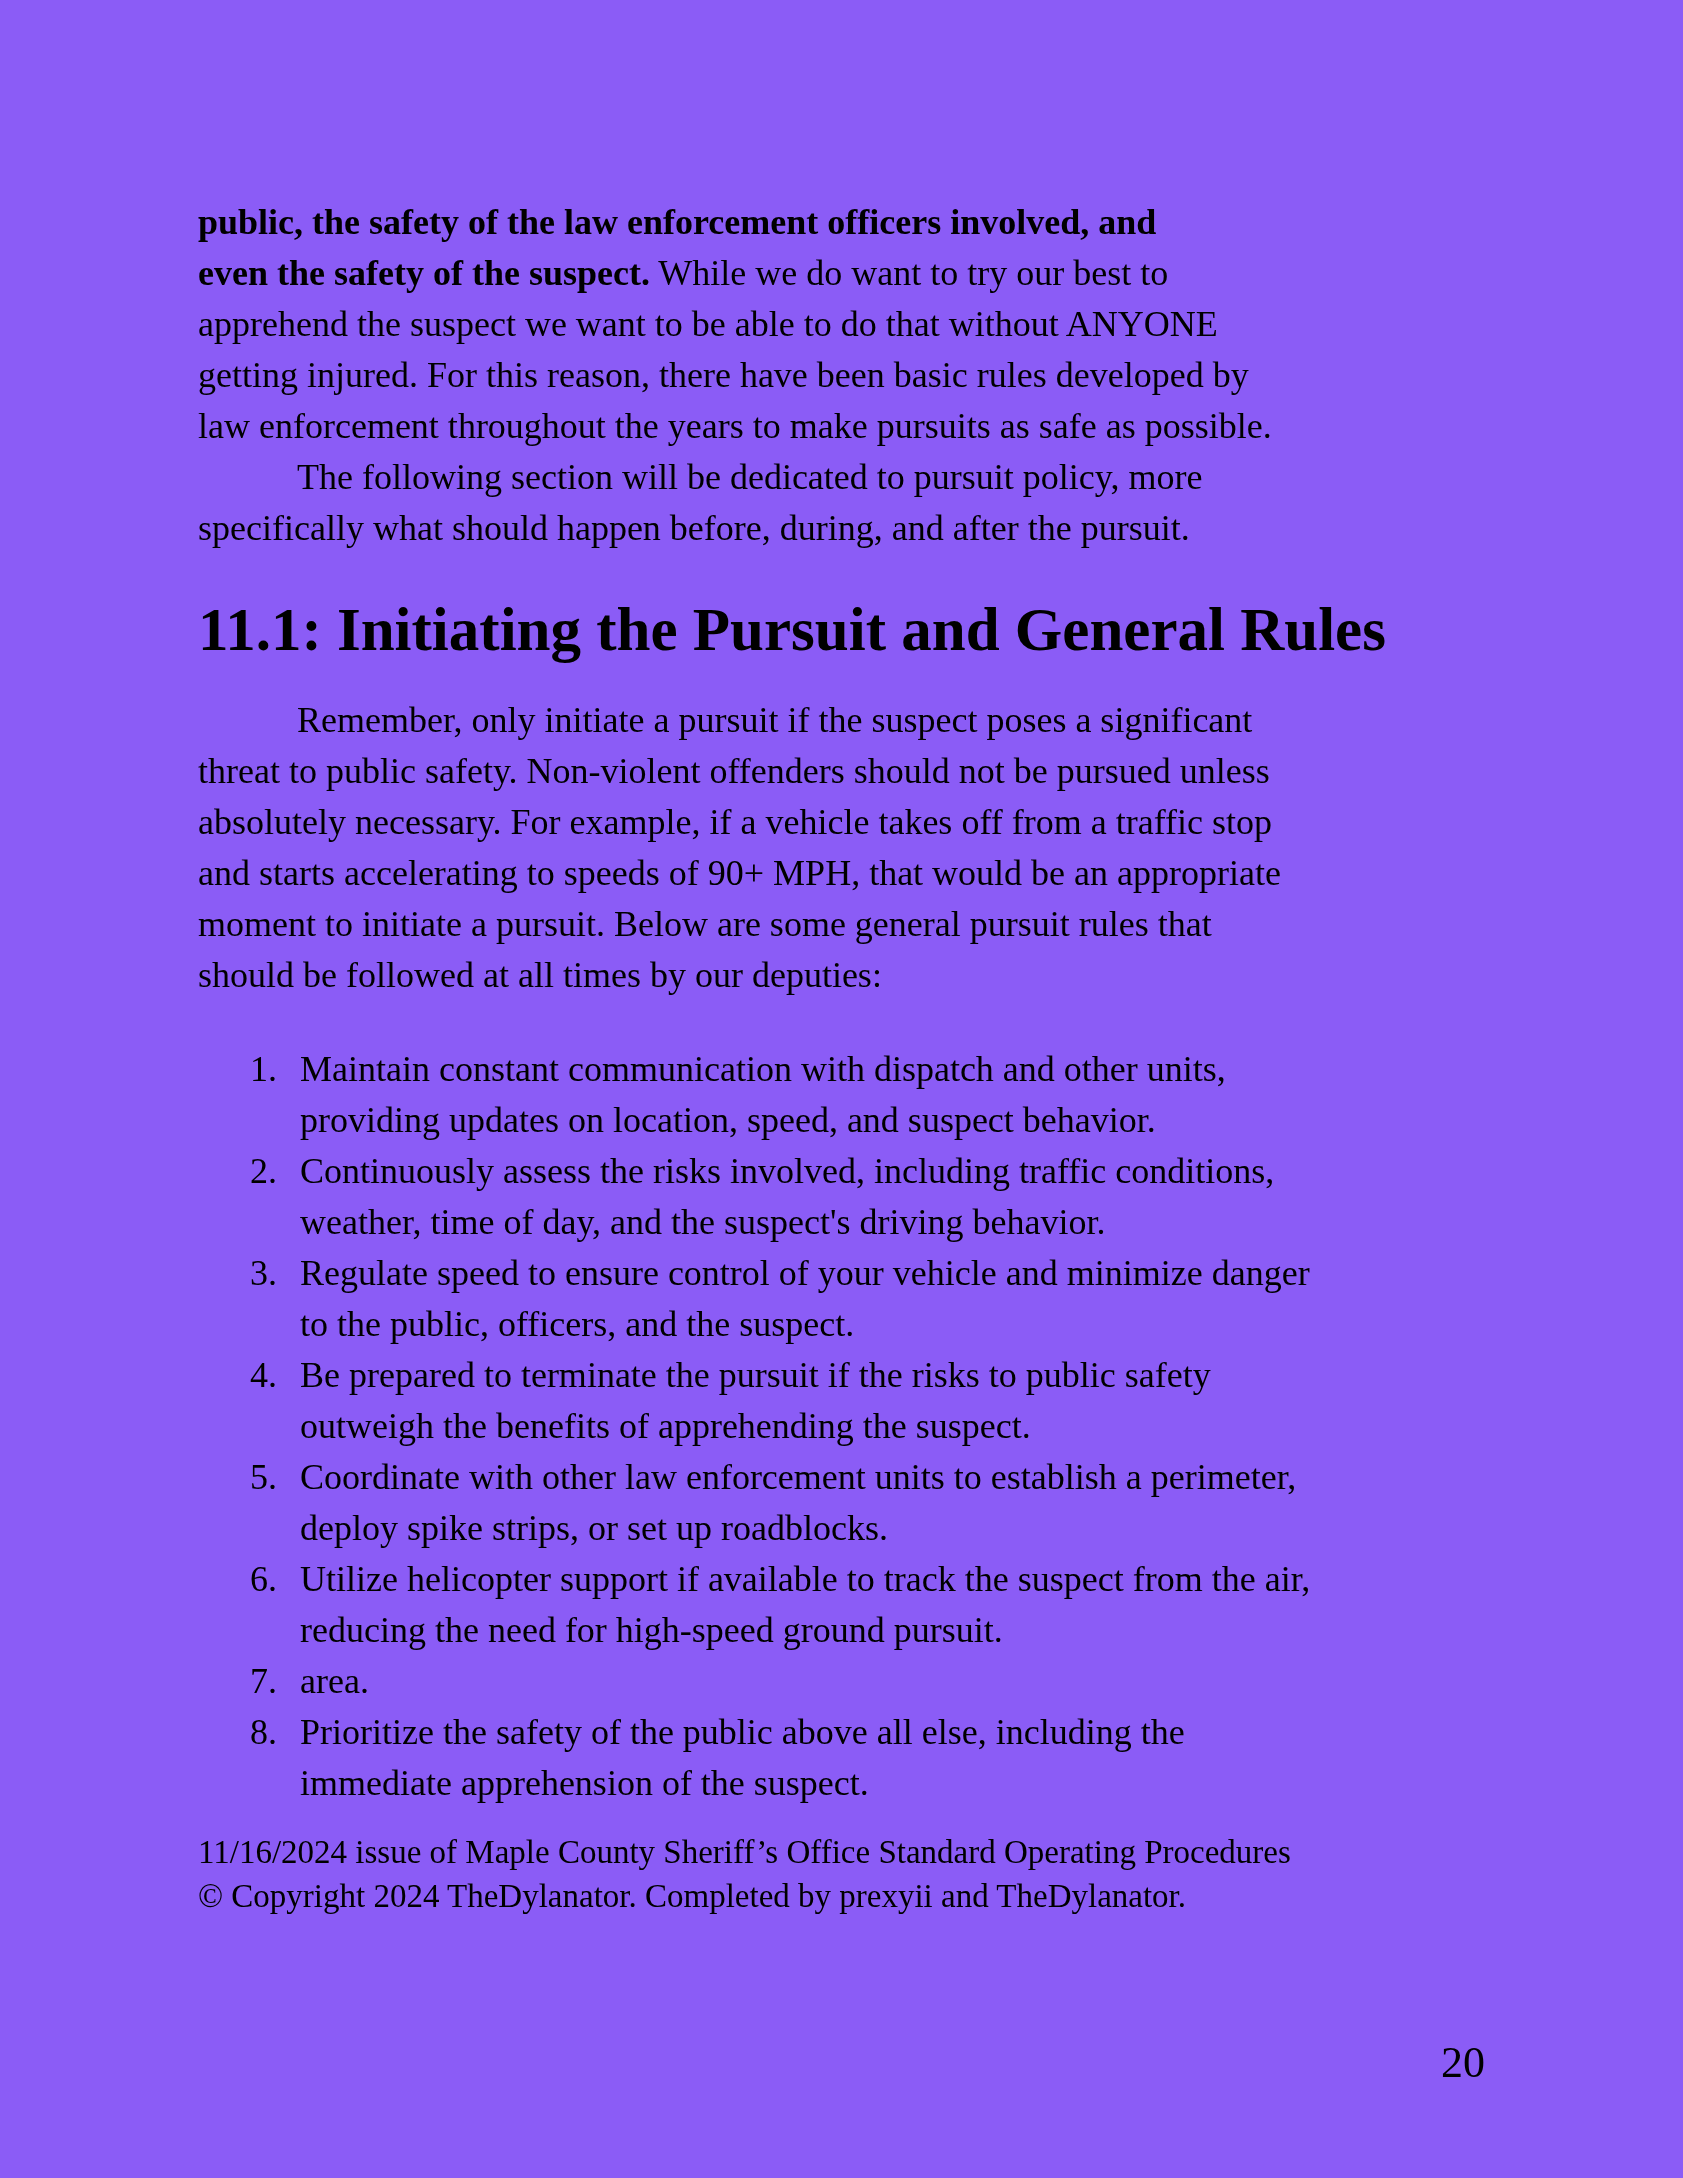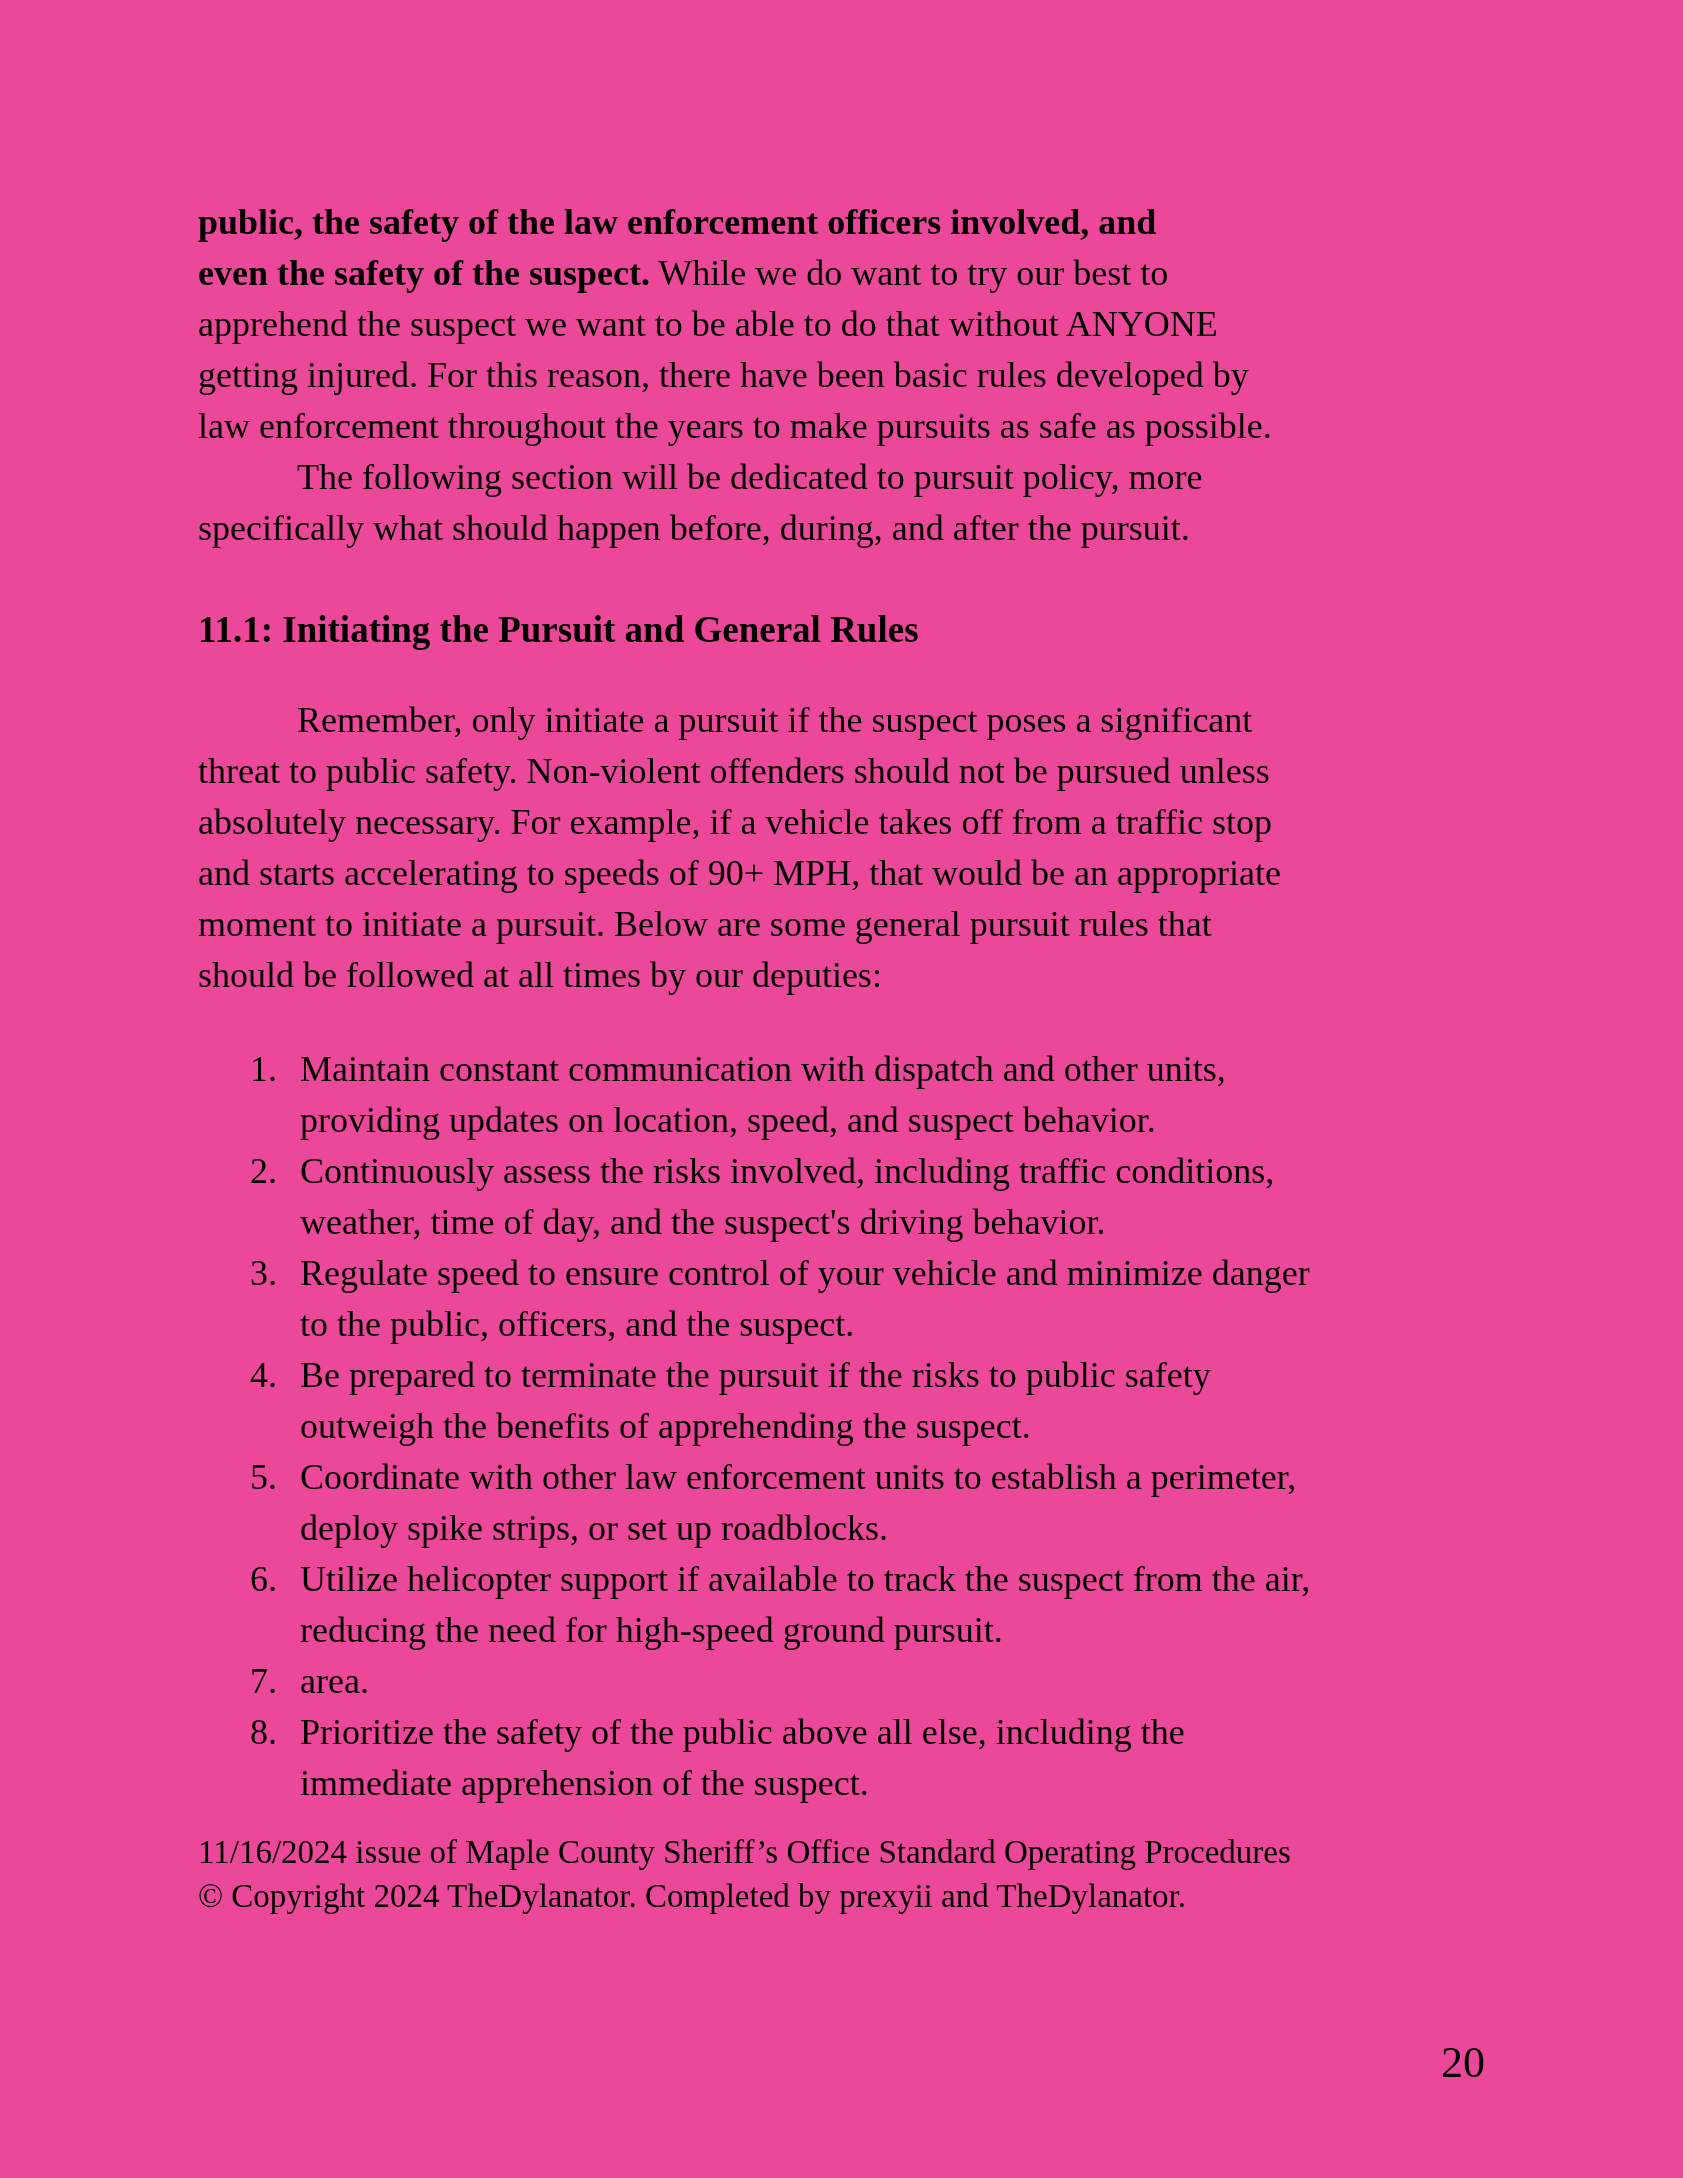--- a/index.html
+++ b/index.html
@@ -17,21 +17,21 @@
   .content { width: 1287px; }
   .para { margin: 0; }
   .line {
     display: block;
     white-space: nowrap;
     font-size: 36px;
     line-height: 51px;
   }
   .line.indent { padding-left: 99px; }
   h2.heading {
-    font-size: 37px;
+    font-size: 61px;
     line-height: 63px;
     font-weight: 700;
     margin: 44px 0 34px 0;
     white-space: nowrap;
   }
   ol.rules {
     list-style: none;
     margin: 43px 0 0 0;
     padding: 0;
   }
@@ -53,21 +53,21 @@
     position: absolute;
     top: 2041px;
     right: 198px;
     font-size: 44px;
     line-height: 44px;
   }
 </style>
 </head>
 <body>
 
-<div class="page" style="background: #ec4899; color: rgb(0, 0, 0);">
+<div class="page" style="background: #8b5cf6; color: rgb(0, 0, 0);">
   <div class="content">
       <p class="para">
         <span class="line"><b>public, the safety of the law enforcement officers involved, and</b></span>
         <span class="line"><b>even the safety of the suspect.</b><span> While we do want to try our best to</span></span>
         <span class="line"><span>apprehend the suspect we want to be able to do that without ANYONE</span></span>
         <span class="line"><span>getting injured. For this reason, there have been basic rules developed by</span></span>
         <span class="line"><span>law enforcement throughout the years to make pursuits as safe as possible.</span></span>
       </p>
       <p class="para">
         <span class="line indent"><span>The following section will be dedicated to pursuit policy, more</span></span>

